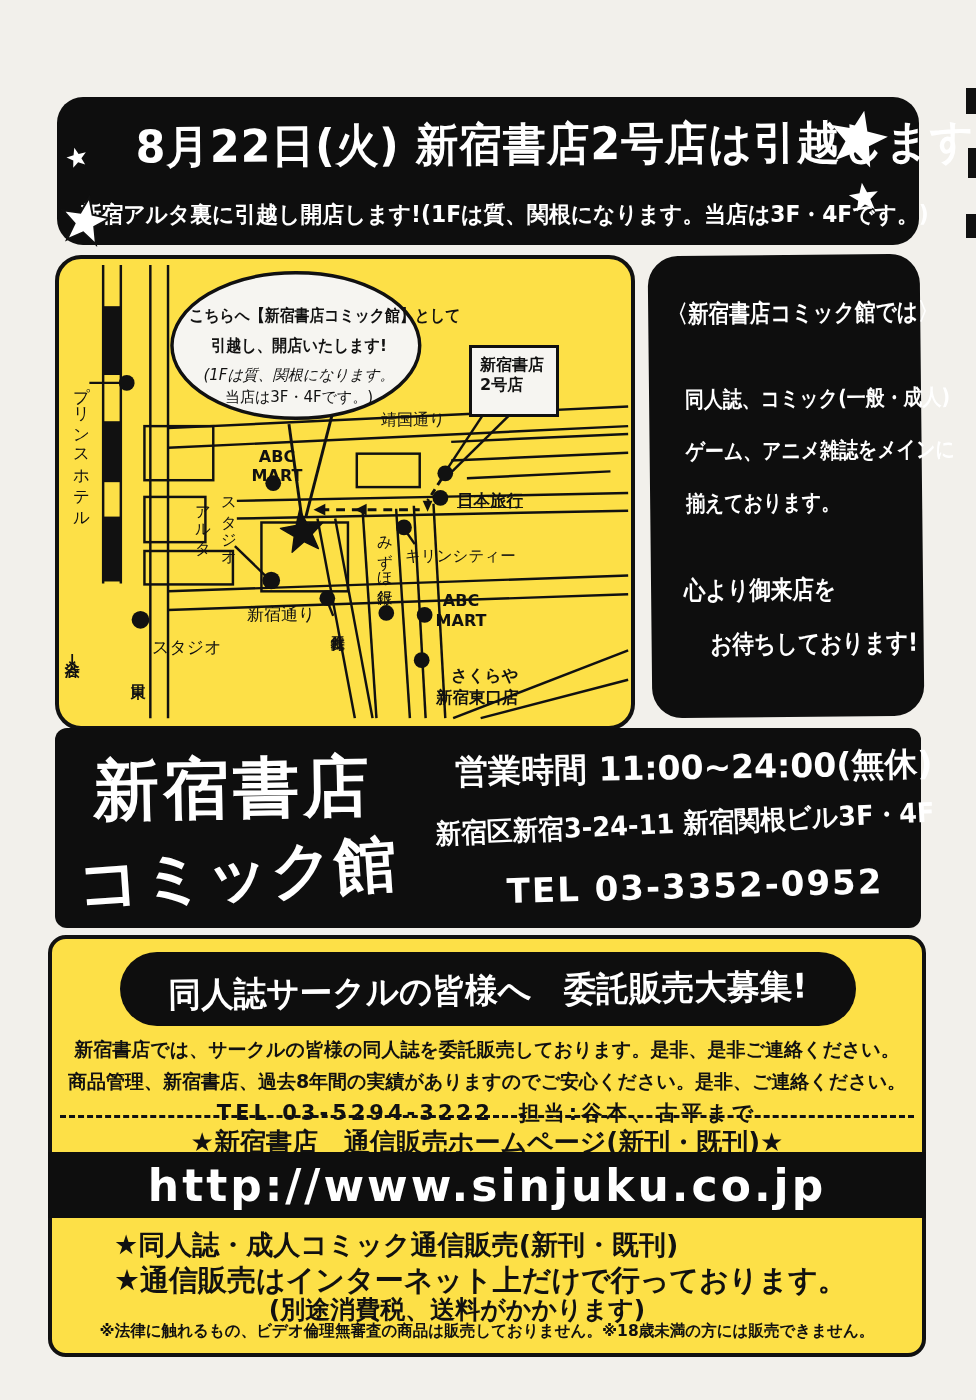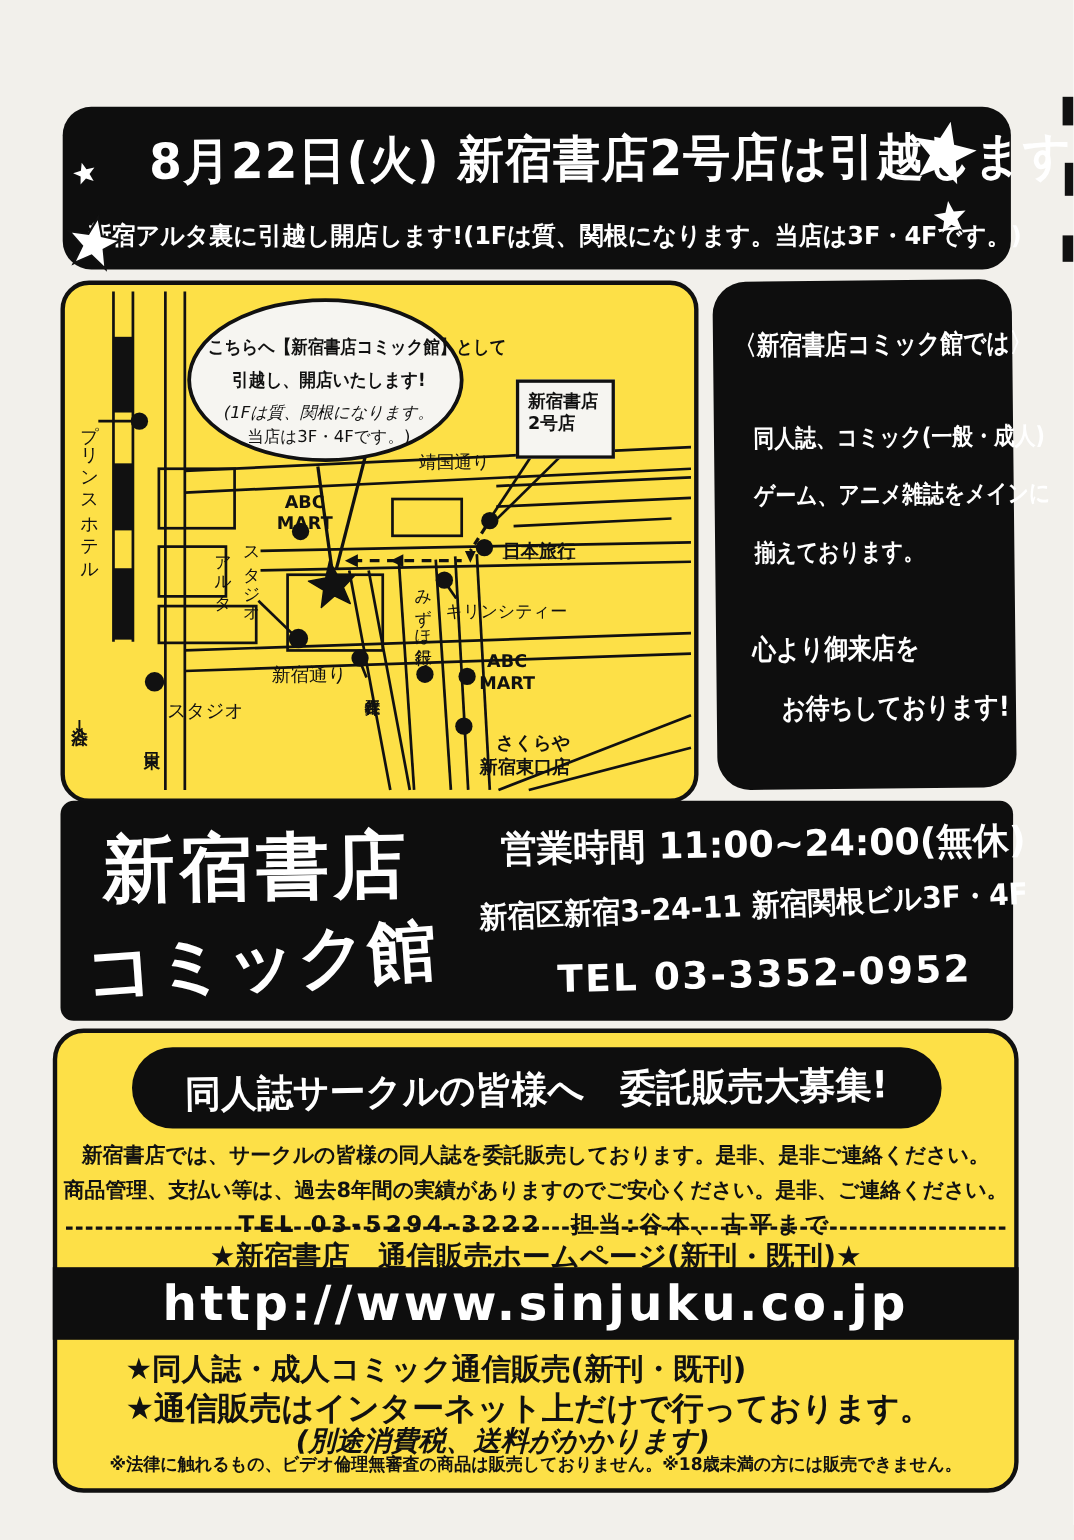--- a/index.html
+++ b/index.html
@@ -187,41 +187,41 @@
   </div>
 
   <div class="abs blackpanel" style="left:55px;top:728px;width:866px;height:200px;border-radius:12px;">
     <div class="abs b nowrap" style="left:38px;top:16px;font-size:66px;letter-spacing:4px;transform:rotate(-1deg);">新宿書店</div>
     <div class="abs b nowrap" style="left:22px;top:104px;font-size:62px;letter-spacing:1px;transform:rotate(-4deg);">コミック館</div>
     <div class="abs b nowrap ctr" style="left:400px;top:18px;width:460px;font-size:33px;transform:rotate(-1deg);">営業時間 11:00~24:00(無休)</div>
     <div class="abs b nowrap ctr" style="left:368px;top:78px;width:500px;font-size:27px;transform:rotate(-2.5deg) scaleX(.95);">新宿区新宿3-24-11 新宿関根ビル3F・4F</div>
     <div class="abs b nowrap ctr" style="left:420px;top:138px;width:440px;font-size:34px;letter-spacing:2px;transform:rotate(-1.5deg);">TEL 03-3352-0952</div>
   </div>
 
-  <div class="abs whitebox" style="left:48px;top:935px;width:870px;height:414px;border-radius:28px;">
+  <div class="abs whitebox" style="left:48px;top:935px;width:870px;height:414px;border-radius:18px;">
 
     <div class="abs blackpanel ctr" style="left:68px;top:13px;width:736px;height:74px;border-radius:38px;">
       <span class="b nowrap" style="display:inline-block;margin-top:16px;font-size:34px;transform:rotate(-0.8deg) scaleX(.96);">同人誌サークルの皆様へ　委託販売大募集!</span>
     </div>
 
     <div class="abs ctr b nowrap" style="left:0;right:0;top:98px;font-size:19px;">新宿書店では、サークルの皆様の同人誌を委託販売しております。是非、是非ご連絡ください。</div>
-    <div class="abs ctr b nowrap" style="left:0;right:0;top:130px;font-size:19px;">商品管理、支払い等は、過去8年間の実績がありますのでご安心ください。是非、ご連絡ください。</div>
+    <div class="abs ctr b nowrap" style="left:0;right:0;top:130px;font-size:19px;">商品管理、新宿書店、過去8年間の実績がありますのでご安心ください。是非、ご連絡ください。</div>
     <div class="abs ctr b nowrap" style="left:0;right:0;top:160px;font-size:21px;letter-spacing:4px;">TEL 03-5294-3222　担当:谷本、古平まで</div>
 
     <div class="abs dashedline" style="left:8px;right:8px;top:176px;height:0;"></div>
 
     <div class="abs ctr b nowrap" style="left:0;right:0;top:186px;font-size:26px;">★新宿書店　通信販売ホームページ(新刊・既刊)★</div>
 
     <div class="abs urlbar ctr" style="left:-4px;right:-4px;top:213px;height:66px;">
       <span class="b nowrap" style="display:inline-block;margin-top:8px;font-size:44px;letter-spacing:3px;">http://www.sinjuku.co.jp</span>
     </div>
 
     <div class="abs b nowrap" style="left:62px;top:322px;font-size:29px;">★通信販売はインターネット上だけで行っております。</div>
     <div class="abs b nowrap" style="left:62px;top:288px;font-size:27px;">★同人誌・成人コミック通信販売(新刊・既刊)</div>
-    <div class="abs ctr b nowrap" style="left:0;right:60px;top:354px;font-size:25px;font-style:italic;">(別途消費税、送料がかかります)</div>
+    <div class="abs ctr b nowrap" style="left:0;right:60px;top:354px;font-size:25px;">(別途消費税、送料がかかります)</div>
     <div class="abs ctr b nowrap" style="left:0;right:0;top:382px;font-size:16px;transform:scaleX(.97);">※法律に触れるもの、ビデオ倫理無審査の商品は販売しておりません。※18歳未満の方には販売できません。</div>
   </div>
 
   <div class="abs" style="left:966px;top:88px;width:10px;height:26px;background:#111;"></div>
   <div class="abs" style="left:968px;top:148px;width:8px;height:30px;background:#111;"></div>
   <div class="abs" style="left:966px;top:214px;width:10px;height:24px;background:#111;"></div>
 
 </div>
 
 </body></html>

